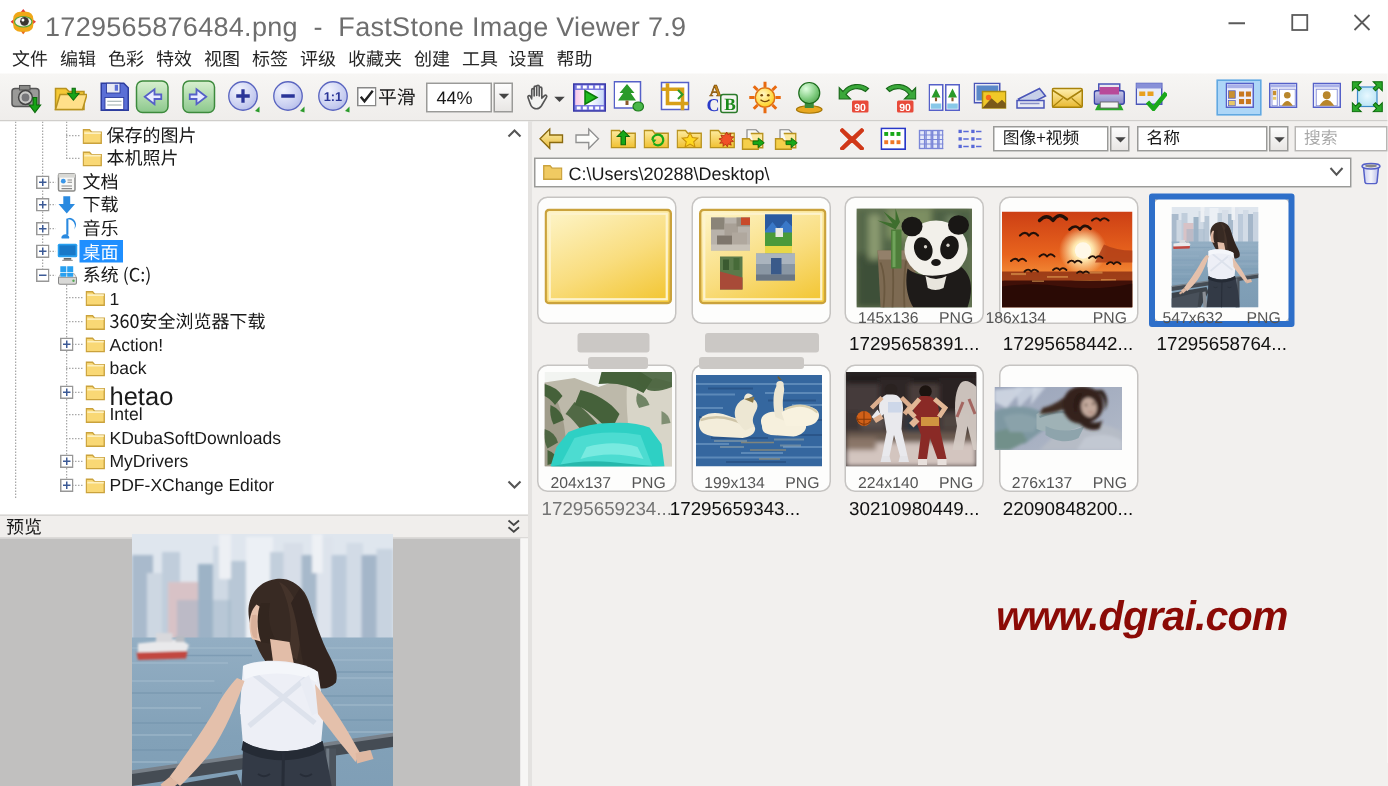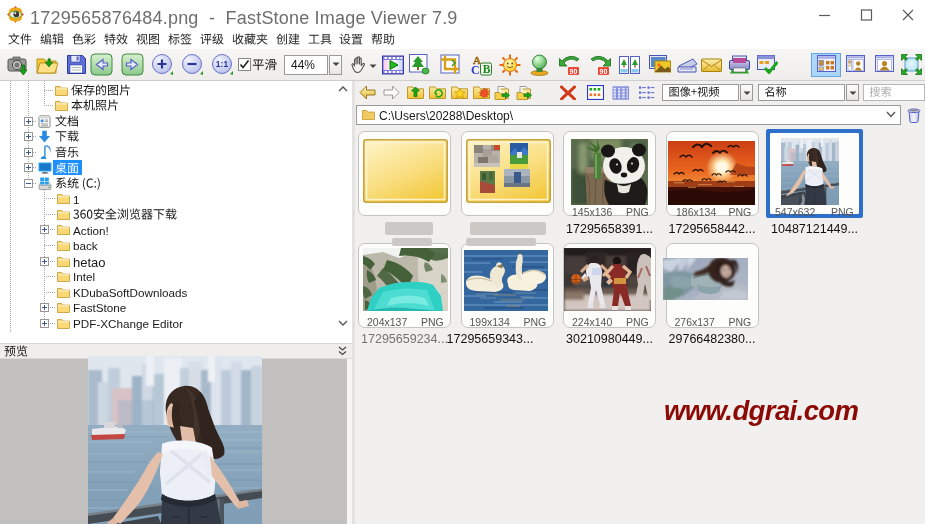--- a/index.html
+++ b/index.html
@@ -552,21 +552,21 @@
   </svg>
 <svg class="abs" style="left:39.5px;top:256.55px" width="9" height="9" viewBox="0 0 9 9">
     <rect x="0.5" y="0.5" width="8" height="8" fill="#fff" stroke="#979797"></rect>
     <path d="M2 4.5 H7" stroke="#3c5a96" stroke-width="1"></path>
     <path d="M4.5 2 V7" stroke="#3c5a96" stroke-width="1"></path>
   </svg>
 <svg class="abs" style="left:57px;top:255.55px" width="13" height="11" viewBox="0 0 13 11">
 <path d="M0.5 1.5 h4.2 l1.4 1.6 h6.4 V10.5 H0.5 z" fill="#f9d875" stroke="#caa23c" stroke-width="0.9"></path>
 <path d="M1.2 3.8 h11" stroke="#fdf0c0" stroke-width="1.2"></path>
   </svg>
-<div class="t" style="left:73px;top:254.7px;font-size:13px;color:#1a1a1a">hetao</div>
+<div class="t" style="left:73px;top:254.7px;font-size:17px;color:#1a1a1a">hetao</div>
 <svg class="abs" style="left:44px;top:276.1px" width="12" height="1">
     <path d="M0 0.5 H12" stroke="#a8a8a8" stroke-width="1" stroke-dasharray="1 1"></path>
   </svg>
 <svg class="abs" style="left:57px;top:271.1px" width="13" height="11" viewBox="0 0 13 11">
 <path d="M0.5 1.5 h4.2 l1.4 1.6 h6.4 V10.5 H0.5 z" fill="#f9d875" stroke="#caa23c" stroke-width="0.9"></path>
 <path d="M1.2 3.8 h11" stroke="#fdf0c0" stroke-width="1.2"></path>
   </svg>
 <div class="t" style="left:73px;top:270.2px;font-size:11.7px;color:#1a1a1a">Intel</div>
 <svg class="abs" style="left:44px;top:291.65px" width="12" height="1">
     <path d="M0 0.5 H12" stroke="#a8a8a8" stroke-width="1" stroke-dasharray="1 1"></path>
@@ -581,21 +581,21 @@
   </svg>
 <svg class="abs" style="left:39.5px;top:303.20000000000005px" width="9" height="9" viewBox="0 0 9 9">
     <rect x="0.5" y="0.5" width="8" height="8" fill="#fff" stroke="#979797"></rect>
     <path d="M2 4.5 H7" stroke="#3c5a96" stroke-width="1"></path>
     <path d="M4.5 2 V7" stroke="#3c5a96" stroke-width="1"></path>
   </svg>
 <svg class="abs" style="left:57px;top:302.20000000000005px" width="13" height="11" viewBox="0 0 13 11">
 <path d="M0.5 1.5 h4.2 l1.4 1.6 h6.4 V10.5 H0.5 z" fill="#f9d875" stroke="#caa23c" stroke-width="0.9"></path>
 <path d="M1.2 3.8 h11" stroke="#fdf0c0" stroke-width="1.2"></path>
   </svg>
-<div class="t" style="left:73px;top:301.3px;font-size:11.7px;color:#1a1a1a">FastStone</div>
+<div class="t" style="left:73px;top:301.3px;font-size:11.7px;color:#1a1a1a">MyDrivers</div>
 <svg class="abs" style="left:44px;top:322.75px" width="12" height="1">
     <path d="M0 0.5 H12" stroke="#a8a8a8" stroke-width="1" stroke-dasharray="1 1"></path>
   </svg>
 <svg class="abs" style="left:39.5px;top:318.75px" width="9" height="9" viewBox="0 0 9 9">
     <rect x="0.5" y="0.5" width="8" height="8" fill="#fff" stroke="#979797"></rect>
     <path d="M2 4.5 H7" stroke="#3c5a96" stroke-width="1"></path>
     <path d="M4.5 2 V7" stroke="#3c5a96" stroke-width="1"></path>
   </svg>
 <svg class="abs" style="left:57px;top:317.75px" width="13" height="11" viewBox="0 0 13 11">
 <path d="M0.5 1.5 h4.2 l1.4 1.6 h6.4 V10.5 H0.5 z" fill="#f9d875" stroke="#caa23c" stroke-width="0.9"></path>
@@ -824,39 +824,39 @@
 <rect x="10" y="3" width="7" height="11" fill="#3a5a8a"></rect>
 <rect x="0" y="14" width="26" height="4" fill="#6a7684"></rect>
 </g>
   </svg>
 <div class="abs" style="left:385px;top:222px;width:48px;height:13px;background:#cbc8c5;border-radius:2px"></div>
 <div class="abs" style="left:470px;top:222px;width:76px;height:13px;background:#cbc8c5;border-radius:2px"></div>
 <div class="abs" style="left:392px;top:238px;width:40px;height:8px;background:#cbc8c5;border-radius:2px"></div>
 <div class="abs" style="left:466px;top:238px;width:70px;height:8px;background:#cbc8c5;border-radius:2px"></div>
 <div class="t" style="left:572px;top:205.5px;font-size:10.5px;color:#555">145x136</div>
 <div class="t" style="left:626px;top:205.5px;font-size:10.5px;color:#555">PNG</div>
-<div class="t" style="left:676px;top:205.5px;font-size:10.5px;color:#555">186x134</div>
+<div class="t" style="left:657px;top:205.5px;font-size:10.5px;color:#555">186x134</div>
 <div class="t" style="left:728.5px;top:205.5px;font-size:10.5px;color:#555">PNG</div>
 <div class="t" style="left:775px;top:205.5px;font-size:10.5px;color:#555">547x632</div>
 <div class="t" style="left:831px;top:205.5px;font-size:10.5px;color:#555">PNG</div>
 <div class="t" style="left:609.5px;top:222px;font-size:12.5px;color:#111;transform:translateX(-50%)">17295658391...</div>
 <div class="t" style="left:712.0px;top:222px;font-size:12.5px;color:#111;transform:translateX(-50%)">17295658442...</div>
-<div class="t" style="left:814.5px;top:222px;font-size:12.5px;color:#111;transform:translateX(-50%)">10487121449...</div>
+<div class="t" style="left:814.5px;top:222px;font-size:12.5px;color:#111;transform:translateX(-50%)">17295658764...</div>
 <div class="t" style="left:367px;top:315.5px;font-size:10.5px;color:#555">204x137</div>
 <div class="t" style="left:421px;top:315.5px;font-size:10.5px;color:#555">PNG</div>
 <div class="t" style="left:469.5px;top:315.5px;font-size:10.5px;color:#555">199x134</div>
 <div class="t" style="left:523.5px;top:315.5px;font-size:10.5px;color:#555">PNG</div>
 <div class="t" style="left:572px;top:315.5px;font-size:10.5px;color:#555">224x140</div>
 <div class="t" style="left:626px;top:315.5px;font-size:10.5px;color:#555">PNG</div>
 <div class="t" style="left:674.5px;top:315.5px;font-size:10.5px;color:#555">276x137</div>
 <div class="t" style="left:728.5px;top:315.5px;font-size:10.5px;color:#555">PNG</div>
 <div class="t" style="left:404.5px;top:331.5px;font-size:12.5px;color:#737373;transform:translateX(-50%)">17295659234...</div>
 <div class="t" style="left:490px;top:331.5px;font-size:12.5px;color:#111;transform:translateX(-50%)">17295659343...</div>
 <div class="t" style="left:609.5px;top:331.5px;font-size:12.5px;color:#111;transform:translateX(-50%)">30210980449...</div>
-<div class="t" style="left:712.0px;top:331.5px;font-size:12.5px;color:#111;transform:translateX(-50%)">29766482380...</div>
+<div class="t" style="left:712.0px;top:331.5px;font-size:12.5px;color:#111;transform:translateX(-50%)">22090848200...</div>
 <div class="t" style="left:664px;top:395px;font-size:27.5px;font-weight:bold;font-style:italic;color:#8b0a06;letter-spacing:-0.6px">www.dgrai.com</div>
 <svg class="abs" style="left:571px;top:139px" width="77" height="66" viewBox="0 0 77 66">
 <defs>
       <filter id="pb" x="-10%" y="-10%" width="120%" height="120%">
         <feGaussianBlur stdDeviation="2"></feGaussianBlur>
       </filter>
     </defs>
 <rect width="77" height="66" fill="#6b7a55"></rect>
 <g filter="url(#pb)">
 <rect x="0" y="0" width="30" height="40" fill="#55684a"></rect>

